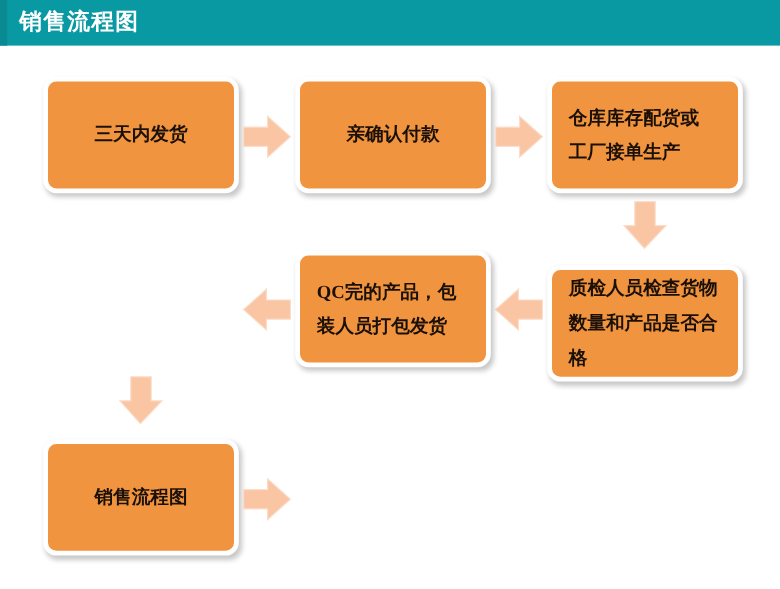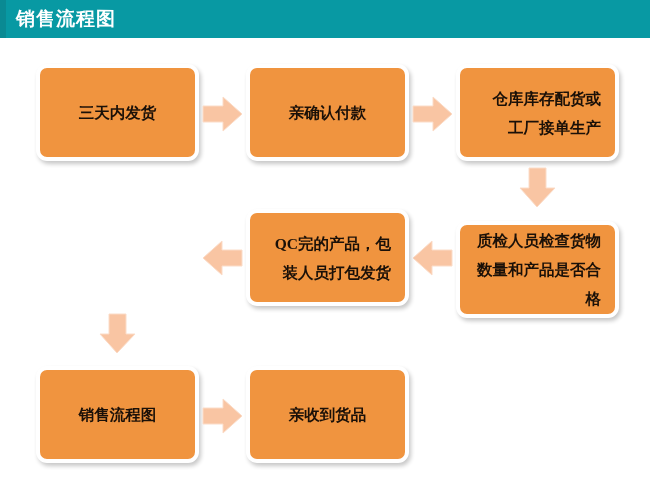--- a/index.html
+++ b/index.html
@@ -72,21 +72,21 @@
     font-weight: bold;
     font-size: 15.5px;
     line-height: 29px;
     white-space: pre-line;
   }
   .node.center .node-label {
     text-align: center;
     padding: 0 6px;
   }
   .node.left .node-label {
-    text-align: right;
+    text-align: left;
     padding: 0 14px;
     font-family: Liberation Serif, serif;
   }
 
   
   .arrow {
     position: absolute;
   }
   .arrow svg {
     display: block;
@@ -172,17 +172,14 @@
   <div class="node center" style="left:36px; top:366px; width:163px; height:97px;">
     <span class="node-label">销售流程图</span>
   </div>
 
   <div class="arrow" style="left:203px; top:398px;">
     <svg width="40" height="36" viewBox="0 0 40 36" aria-hidden="true">
       <polygon class="arrow-shape" points="0,10 20,10 20,1 39,18 20,35 20,26 0,26"></polygon>
     </svg>
   </div>
 
-  <div class="node center" style="left:246px; top:366px; width:163px; height:97px;">
-    <span class="node-label">亲收到货品</span>
-  </div>
 
 </div>
 
 </body></html>

